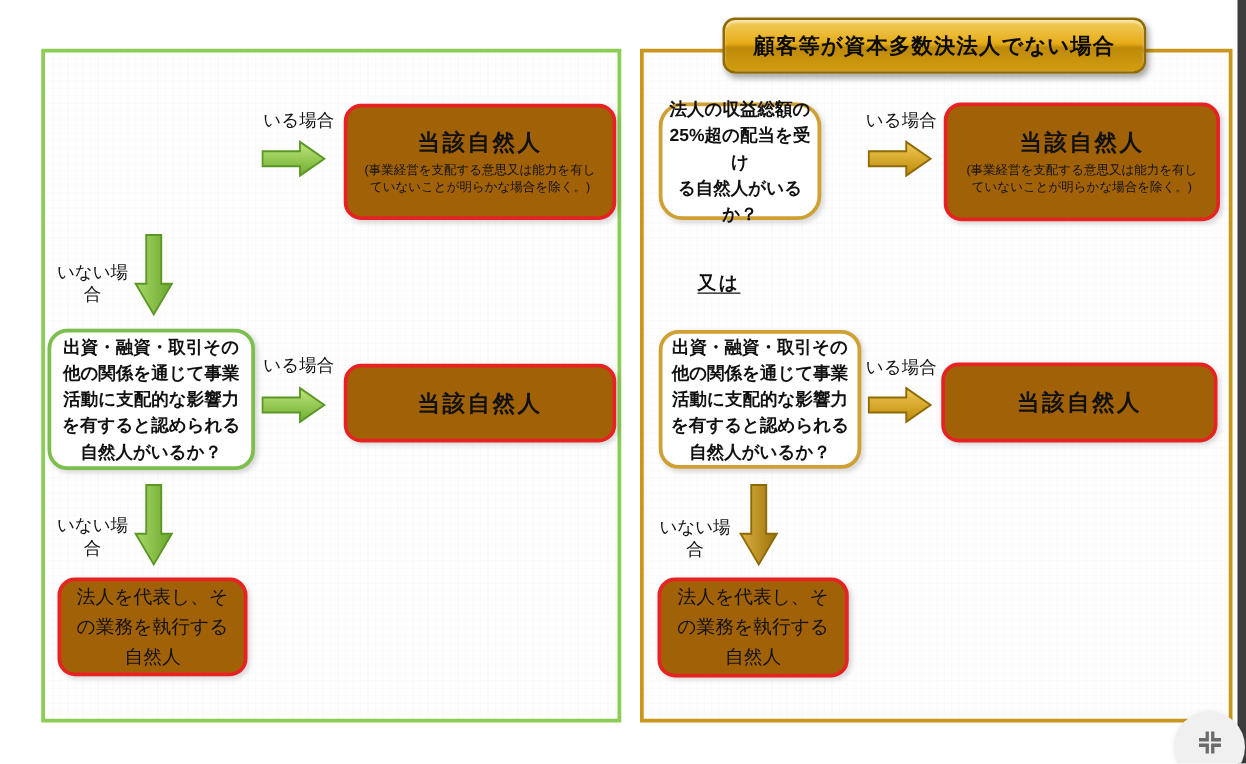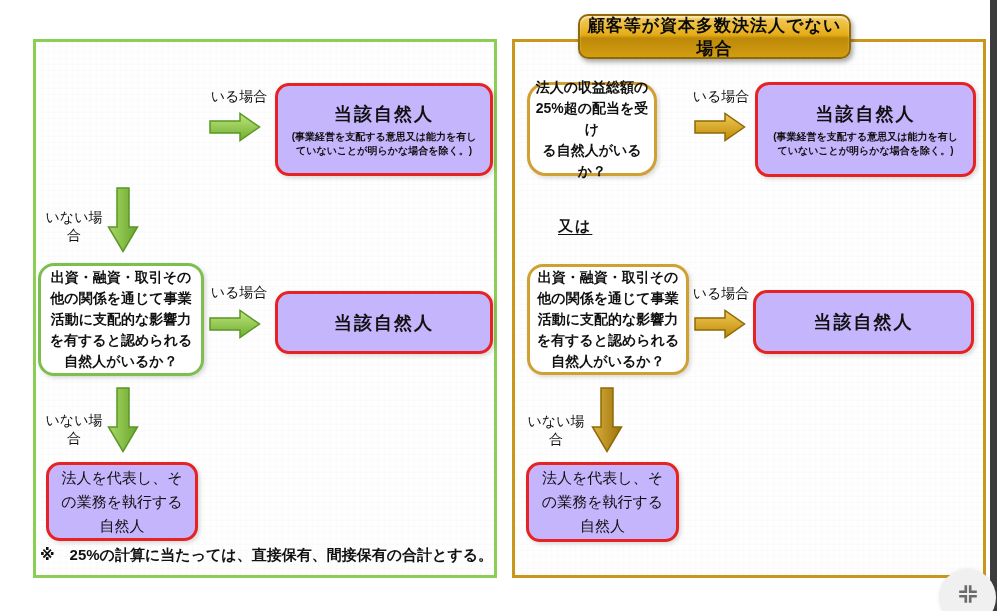--- a/index.html
+++ b/index.html
@@ -15,37 +15,37 @@
   .green-panel{left:33px;top:39px;width:464px;height:539px;border:3px solid #8ccd55;}
   .gold-panel{left:512px;top:39px;width:474px;height:539px;border:3px solid #c9971c;}
   .banner{
     position:absolute;z-index:3;border-radius:10px;text-align:center;
     font-size:17px;font-weight:bold;letter-spacing:1px;color:#0b0b0b;
     display:flex;align-items:center;justify-content:center;
     box-shadow:2px 3px 5px rgba(0,0,0,0.35), inset 0 2px 2px rgba(255,255,255,0.55);
   }
   .green-banner{left:100px;top:14px;width:337px;height:44px;border:2px solid #4f8f1f;
     background:linear-gradient(180deg,#c5e88d 0%,#97d24a 46%,#74b42e 54%,#86c23d 100%);}
-  .gold-banner{left:578px;top:14px;width:273px;height:45px;border:2px solid #8f6a07;
+  .gold-banner{left:578px;top:14px;width:339px;height:45px;border:2px solid #8f6a07;
     background:linear-gradient(180deg,#f2cd60 0%,#e6ac17 46%,#bd8909 54%,#d29d10 100%);}
   .qbox{
     position:absolute;z-index:2;background:#fff;border-radius:16px;
     display:flex;align-items:center;justify-content:center;text-align:center;
     white-space:pre-line;font-weight:bold;font-size:14px;line-height:21px;
     box-shadow:2px 2px 4px rgba(0,0,0,0.15);
   }
   .qbox.green{border:3px solid #7cbf4e;}
   .qbox.gold{border:3px solid #d0a033;}
   .rbox{
-    position:absolute;z-index:2;background:#c4b5fd;border:3px solid #e62222;border-radius:14px;
+    position:absolute;z-index:2;background:#a16207;border:3px solid #e62222;border-radius:14px;
     display:flex;flex-direction:column;align-items:center;justify-content:center;text-align:center;
     box-shadow:2px 2px 4px rgba(0,0,0,0.15);
   }
   .rbox .rtitle{font-size:18px;font-weight:bold;letter-spacing:2px;}
-  .rbox .rnote{font-size:10px;font-weight:bold;line-height:14px;margin-top:4px;white-space:pre-line;}
+  .rbox .rnote{font-size:10px;font-weight:normal;line-height:14px;margin-top:4px;white-space:pre-line;}
   .rbox.final{font-size:15px;font-weight:normal;line-height:24px;white-space:pre-line;}
   .flow-label{position:absolute;z-index:2;font-size:14px;font-weight:normal;text-align:center;}
   .or-label{position:absolute;z-index:2;font-size:15px;font-weight:bold;letter-spacing:2px;
     text-decoration:underline;text-underline-offset:3px;}
   .arrow{position:absolute;z-index:2;}
   .footnote{position:absolute;z-index:2;left:40px;top:546px;width:455px;
     font-size:15px;font-weight:bold;white-space:pre;}
   .compress-btn{
     position:absolute;z-index:5;left:939px;top:569px;width:57px;height:57px;border-radius:50%;
     background:#f0f0f0;border:none;padding:0;display:flex;align-items:flex-start;justify-content:center;
@@ -124,21 +124,20 @@
   <div class="flow-label" style="left:40px;top:412px;width:68px;">いない場合</div>
 
   <svg class="arrow" style="left:107px;top:387px;" width="32" height="66" viewBox="0 0 32 66">
     <polygon points="10,1 22,1 22,40 30.5,40 16,64.5 1.5,40 10,40" fill="url(#gh)" stroke="#5a9724" stroke-width="1.5"></polygon>
   </svg>
 
   <div class="rbox final" style="left:46px;top:462px;width:152px;height:79px;">法人を代表し、そ
 の業務を執行する
 自然人</div>
 
-  <div class="footnote">※　25%の計算に当たっては、直接保有、間接保有の合計とする。</div>
 
   <div class="qbox gold" style="left:527px;top:82px;width:130px;height:94px;border-radius:19px;">法人の収益総額の
 25%超の配当を受け
 る自然人がいるか？</div>
 
   <div class="flow-label" style="left:689px;top:88px;width:64px;">いる場合</div>
 
   <svg class="arrow" style="left:694px;top:112px;" width="52" height="30" viewBox="0 0 52 30">
     <polygon points="1,9 31,9 31,1.5 50.5,15 31,28.5 31,21 1,21" fill="url(#av)" stroke="#8d6a06" stroke-width="1.5"></polygon>
   </svg>

